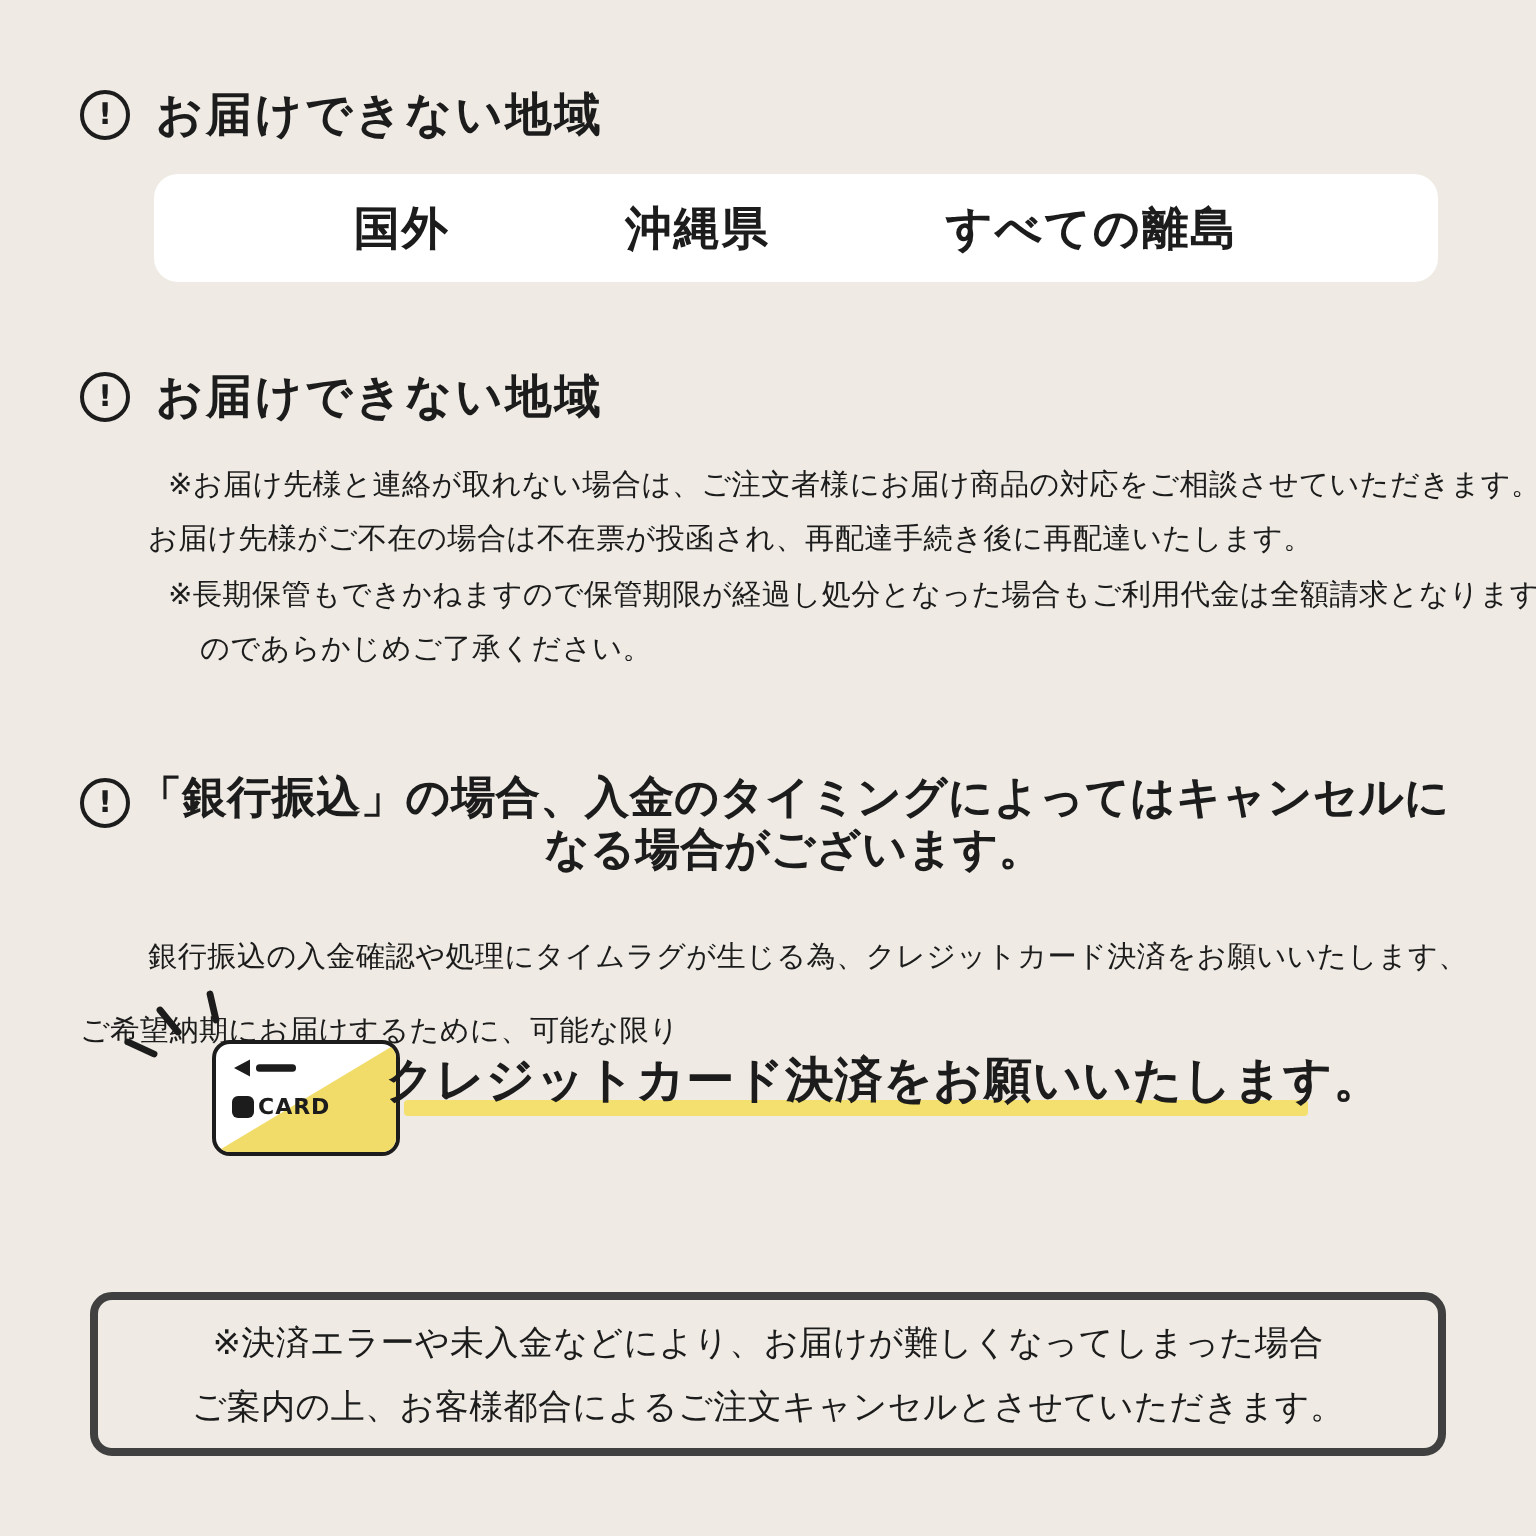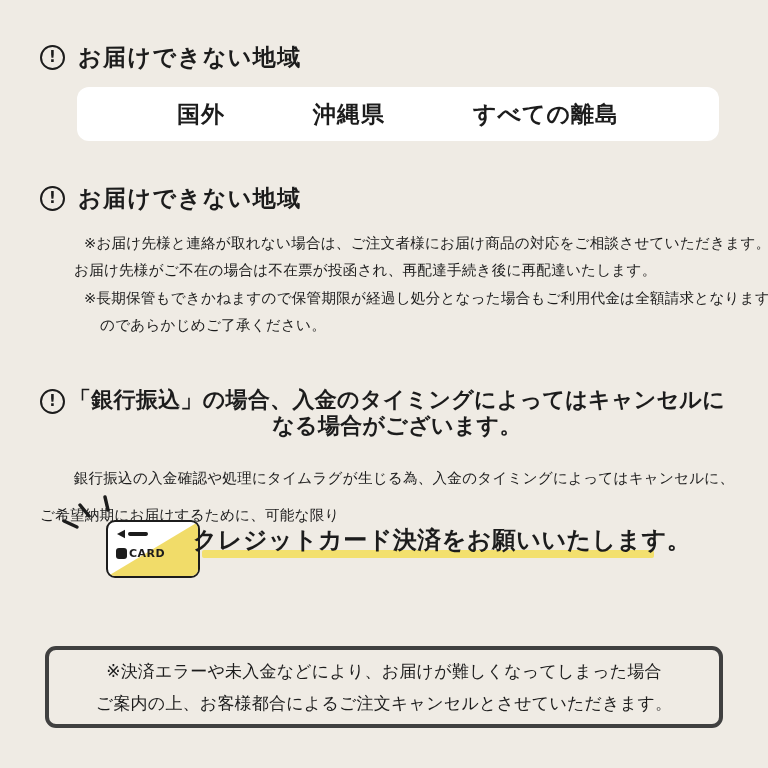--- a/index.html
+++ b/index.html
@@ -132,21 +132,21 @@
   </div>
 
   <div id="sec3-header">
     <span class="excl">!</span>
     <h2 class="sec3-title">
       <span>「銀行振込」の場合、入金のタイミングによってはキャンセルに</span><br>
       <span>なる場合がございます。</span>
     </h2>
   </div>
 
-  <div class="sec3-line1">銀行振込の入金確認や処理にタイムラグが生じる為、入金のタイミングによってはキャンセルに、</div>
+  <div class="sec3-line1">銀行振込の入金確認や処理にタイムラグが生じる為、クレジットカード決済をお願いいたします、</div>
   <div class="sec3-line2">ご希望納期にお届けするために、可能な限り</div>
 
   <div class="emph-bar"></div>
   <div class="emph-text">クレジットカード決済をお願いいたします。</div>
 
   <svg class="sparkles" width="52" height="42" viewBox="0 0 52 42">
     <line x1="47" y1="5" x2="50" y2="18" stroke="#1c1c1c" stroke-width="3.4" stroke-linecap="round"></line>
     <line x1="22" y1="13" x2="31" y2="24" stroke="#1c1c1c" stroke-width="3.4" stroke-linecap="round"></line>
     <line x1="6" y1="29" x2="19" y2="35" stroke="#1c1c1c" stroke-width="3.4" stroke-linecap="round"></line>
   </svg>

